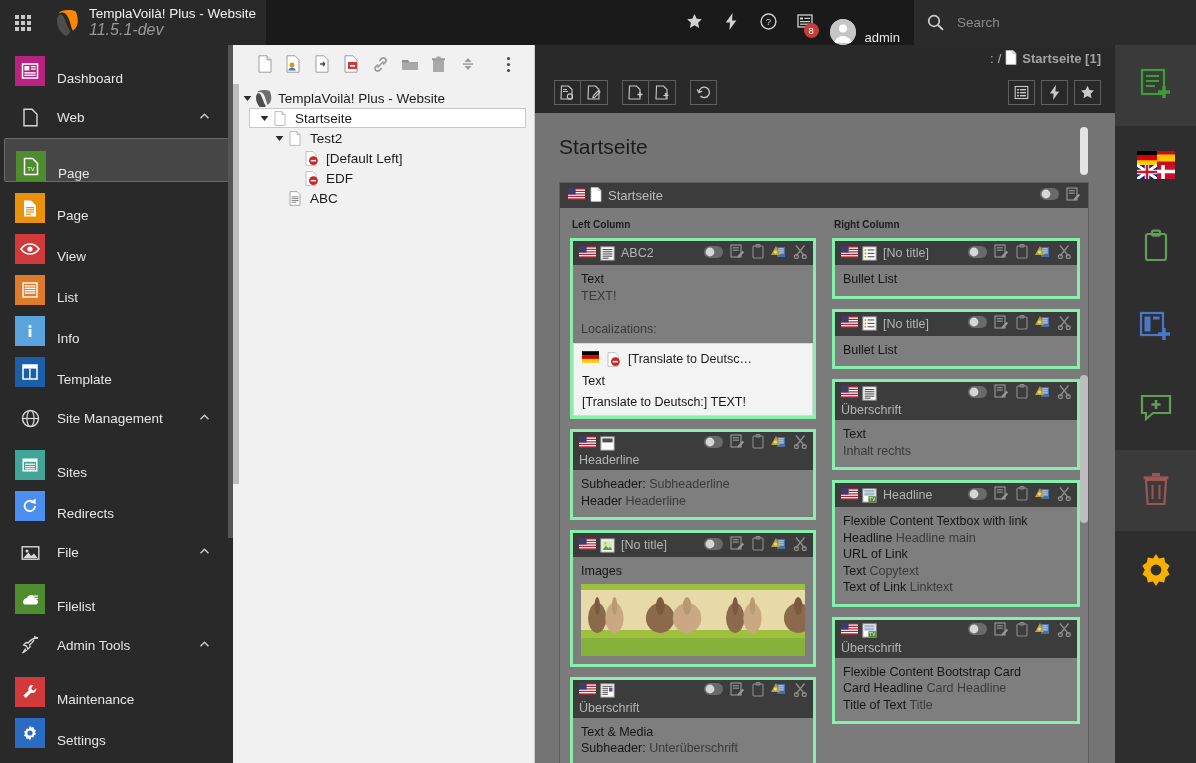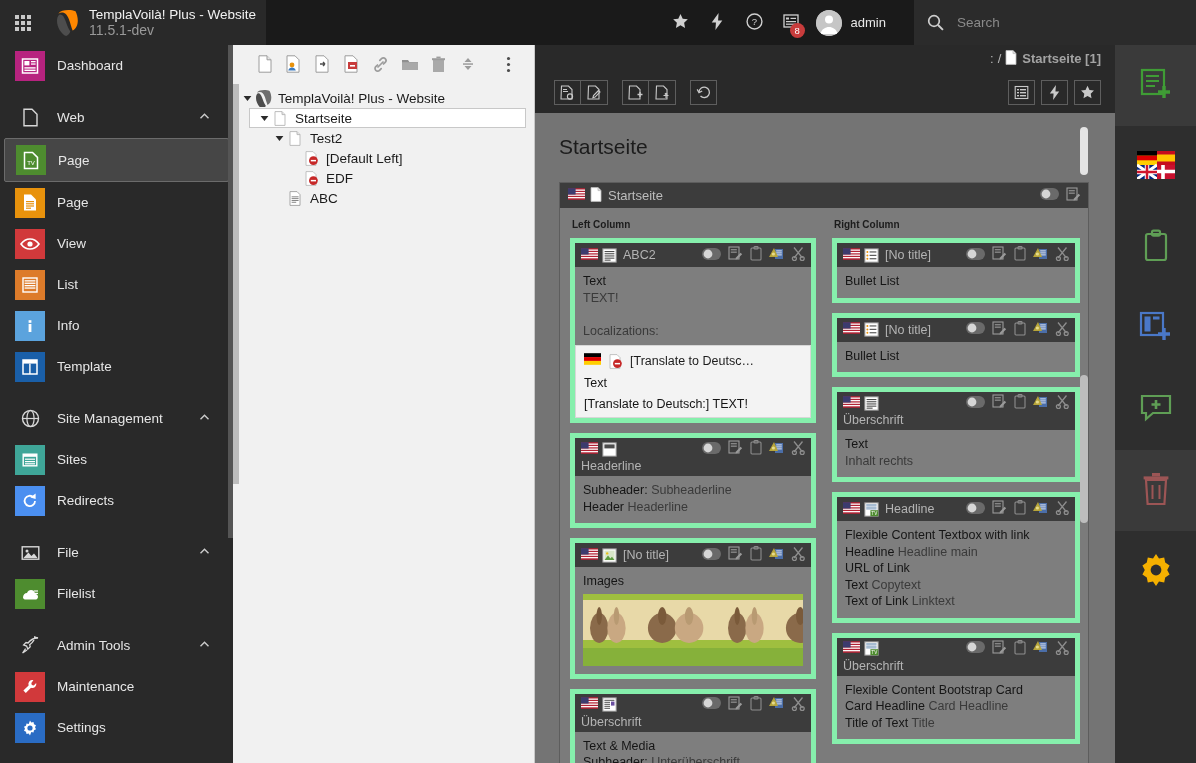--- a/index.html
+++ b/index.html
@@ -13,43 +13,43 @@
 
   
   .topbar { height:45px; display:flex; align-items:stretch; background:#1a1a1a; flex:0 0 45px; }
   .modmenu-toggle { width:45px; background:#292929; display:flex; align-items:center; justify-content:center; }
   .grid-icon { display:grid; grid-template-columns:repeat(3,4px); grid-template-rows:repeat(3,4px); gap:2px; }
   .grid-icon i { background:#c8c8c8; display:block; width:4px; height:4px; }
   .brand { display:flex; align-items:center; padding:0 10px 0 12px; background:#292929; min-width:193px; }
   .logo { width:22px; height:26px; margin-right:10px; flex:0 0 22px; }
   .brand-text { line-height:1.15; }
   .brand-title { font-size:13.5px; color:#f2f2f2; }
-  .brand-version { font-size:14px; color:#999; }
+  .brand-version { font-size:16px; color:#999;font-style:italic; }
   .topbar-spacer { flex:1 1 auto; background:#1a1a1a; }
   .topbar-right { display:flex; align-items:center; background:#1a1a1a; }
   .tb-btn { width:37px; height:45px; display:flex; align-items:center; justify-content:center; position:relative; color:#d0d0d0; }
   .badge { position:absolute; bottom:7px; right:5px; background:#c83c3c; color:#fff;
            font-size:9.5px; border-radius:8px; min-width:15px; height:15px; line-height:15px; text-align:center; padding:0 3px; }
-  .user-area { display:flex; align-items:center; padding:0 28px 0 6px; height:45px; }
+  .user-area { display:flex; align-items:flex-end; padding:0 14px 0 6px; height:45px; }
   .avatar { width:26px; height:26px; border-radius:50%; background:#c6c6c6; margin-right:9px;
             display:flex; align-items:center; justify-content:center; overflow:hidden; }
   .username { font-size:13px; color:#e8e8e8; }
   .searchbox { display:flex; align-items:center; background:#2b2b2b; height:45px; width:282px; padding-left:13px; }
   .searchbox .sp { margin-right:11px; display:flex; }
   .search-input { background:transparent; border:0; outline:none; color:#cfcfcf; font-size:13.5px;
                   font-family:"Liberation Sans", sans-serif; width:200px; }
   .search-input::placeholder { color:#8a8a8a; }
 
   
   .body-row { display:flex; flex:1 1 auto; min-height:0; }
 
   
   .sidebar { width:233px; background:#292929; overflow:hidden; position:relative; flex:0 0 233px; }
   .sb-scroll { position:absolute; right:0; top:0; width:5px; height:493px; background:#555; }
-  .sb-item { display:flex; align-items:center; height:41px; padding-left:12px; cursor:default; }
+  .sb-item { display:flex; align-items:flex-end; height:41px; padding-left:12px; cursor:default; }
   .sb-item .ico { width:36px; height:30px; flex:0 0 36px; display:flex; align-items:center; justify-content:center; margin-right:9px; }
   .sb-sq { width:30px; height:30px; display:flex; align-items:center; justify-content:center; }
   .sb-label { font-size:13.5px; color:#e6e6e6; }
   .sb-group { display:flex; align-items:center; height:41px; padding-left:12px; margin-top:11px; }
   .sb-group .ico { width:36px; flex:0 0 36px; display:flex; align-items:center; justify-content:center; margin-right:9px; color:#d8d8d8; }
   .sb-group .sb-label { flex:1 1 auto; }
   .chev { margin-right:22px; color:#cdcdcd; }
   .sb-item.active { background:#464646; border:1px solid #6b6b6b; border-radius:2px; margin:0 4px; padding-left:8px; height:44px; }
 
   
@@ -91,21 +91,21 @@
 
   .tv-page { margin:23px 26px 0 24px; border:1px solid #5d5d5d; background:#7b7b7b; }
   .tv-page-head { background:#3c3c3c; height:25px; display:flex; align-items:center; padding:0 7px 0 8px; }
   .tv-page-head .ttl { color:#bdbdbd; font-size:13px; margin-left:6px; }
   .tv-head-right { margin-left:auto; display:flex; align-items:center; gap:7px; }
   .cols { display:flex; }
   .col { width:50%; padding:8px 8px 10px 10px; }
   .col.right { padding-left:8px; }
   .col-title { font-size:10px; font-weight:bold; color:#1c1c1c; margin:3px 0 8px 2px; }
 
-  .ce { border:5px solid #86efac; margin-bottom:10px; background:#7e7e7e; }
+  .ce { border:3px solid #86efac; margin-bottom:10px; background:#7e7e7e; }
   .ce-head { background:#3c3c3c; min-height:24px; display:flex; align-items:center; padding:2px 5px 2px 6px; flex-wrap:wrap; }
   .ce-head .flag { margin-right:4px; }
   .ce-head .ce-ico { margin-right:6px; display:flex; }
   .ce-title { color:#b4b4b4; font-size:12.5px; }
   .ce-actions { margin-left:auto; display:flex; align-items:center; gap:7px; }
   .ce-head.twoline { flex-direction:column; align-items:stretch; padding-bottom:3px; }
   .ce-head.twoline .row1 { display:flex; align-items:center; }
   .ce-head.twoline .ce-title { margin-top:1px; }
   .ce-body { padding:6px 8px 8px 8px; font-size:12.5px; color:#151515; line-height:1.32; }
   .ce-body b { font-weight:normal;text-align:right; }

